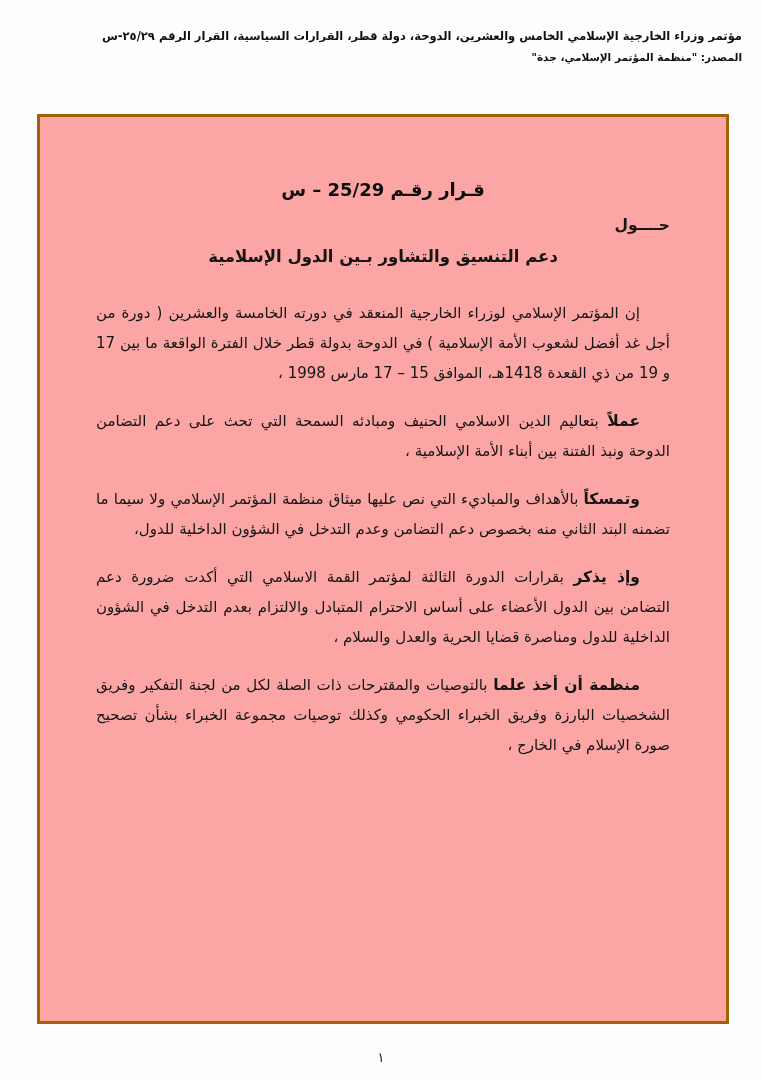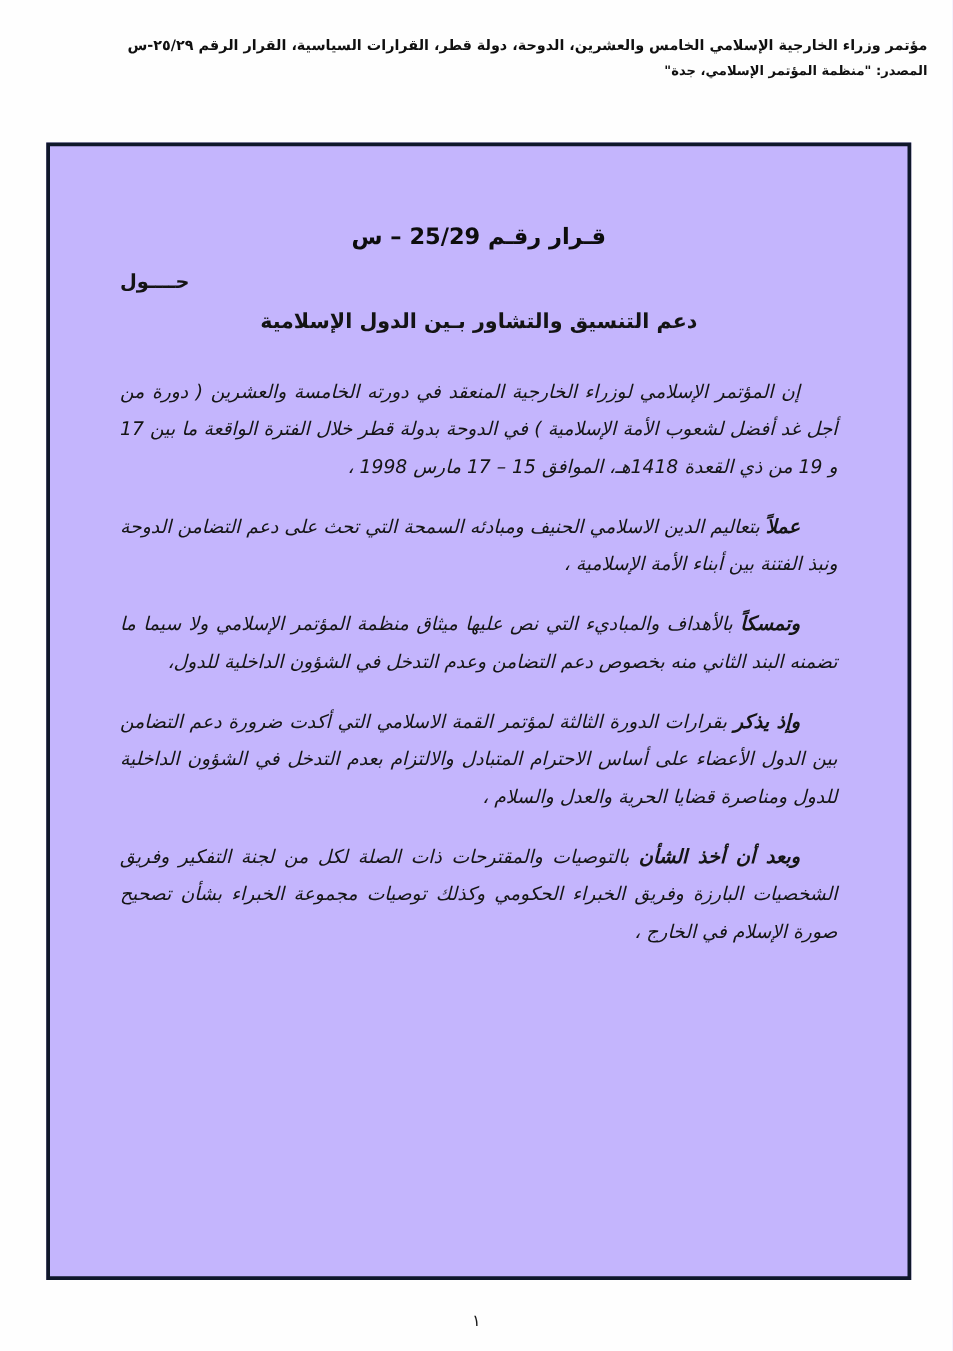--- a/index.html
+++ b/index.html
@@ -24,35 +24,35 @@
     line-height:1.9;
   }
   .doc-header .line1 { font-size:11.5px; }
   .doc-header .line2 { font-size:10.5px; padding-left:2px; }
 
   
   .frame {
     position:absolute;
     top:114px; left:37px;
     width:692px; height:910px;
-    border:3px solid #0f172a;
-    background:#c4b5fd;
+    border:3px solid #a16207;
+    background:#fca5a5;
     padding:40px 56px 0 56px;
     overflow:hidden;
   }
 
   .title {
     text-align:center;
     font-size:18px;
     font-weight:bold;
     margin-top:22px;
     color:#0d0d0d;
   }
   .about-word {
-    text-align:left;
+    text-align:right;
     font-size:15.5px;
     font-weight:bold;
     margin-top:16px;
   }
   .subject {
     text-align:center;
     font-size:16.5px;
     font-weight:bold;
     margin-top:13px;
   }
@@ -60,21 +60,20 @@
   .body-text {
     margin-top:32px;
     font-size:15px;
     line-height:30px;
     text-align:justify;
     color:#151515;
   }
   p.para {
     margin-bottom:18px;
     text-indent:30px;
-    font-style:italic;
   }
   p.para .lead {
     font-weight:bold;
     font-size:15.5px;
   }
 
   .page-footer {
     position:absolute;
     bottom:16px; left:0; right:0;
     text-align:center;
@@ -102,21 +101,21 @@
 
       <p class="para"><span class="lead"></span><span>إن المؤتمر الإسلامي لوزراء الخارجية المنعقد في دورته الخامسة والعشرين ( دورة من أجل غد أفضل لشعوب الأمة الإسلامية ) في الدوحة بدولة قطر خلال الفترة الواقعة ما بين 17 و 19 من ذي القعدة 1418هـ، الموافق 15 – 17 مارس 1998 ،</span></p>
 
       <p class="para"><span class="lead">عملاً</span><span> بتعاليم الدين الاسلامي الحنيف ومبادئه السمحة التي تحث على دعم التضامن الدوحة ونبذ الفتنة بين أبناء الأمة الإسلامية ،</span></p>
 
       <p class="para"><span class="lead">وتمسكاً</span><span> بالأهداف والمباديء التي نص عليها ميثاق منظمة المؤتمر الإسلامي ولا سيما ما تضمنه البند الثاني منه بخصوص دعم التضامن وعدم التدخل في الشؤون الداخلية للدول،</span></p>
 
       <p class="para"><span class="lead">وإذ يذكر</span><span> بقرارات الدورة الثالثة لمؤتمر القمة الاسلامي التي أكدت ضرورة دعم التضامن بين الدول الأعضاء على أساس الاحترام المتبادل والالتزام بعدم التدخل في الشؤون الداخلية للدول ومناصرة قضايا الحرية والعدل والسلام ،</span></p>
 
 
-      <p class="para"><span class="lead">وبعد أن أخذ الشأن</span><span> بالتوصيات والمقترحات ذات الصلة لكل من لجنة التفكير وفريق الشخصيات البارزة وفريق الخبراء الحكومي وكذلك توصيات مجموعة الخبراء بشأن تصحيح صورة الإسلام في الخارج ،</span></p>
+      <p class="para"><span class="lead">منظمة أن أخذ علما</span><span> بالتوصيات والمقترحات ذات الصلة لكل من لجنة التفكير وفريق الشخصيات البارزة وفريق الخبراء الحكومي وكذلك توصيات مجموعة الخبراء بشأن تصحيح صورة الإسلام في الخارج ،</span></p>
 
 
     </div>
   </div>
 
   <div class="page-footer">١</div>
 
 </div>
 
 </body></html>

